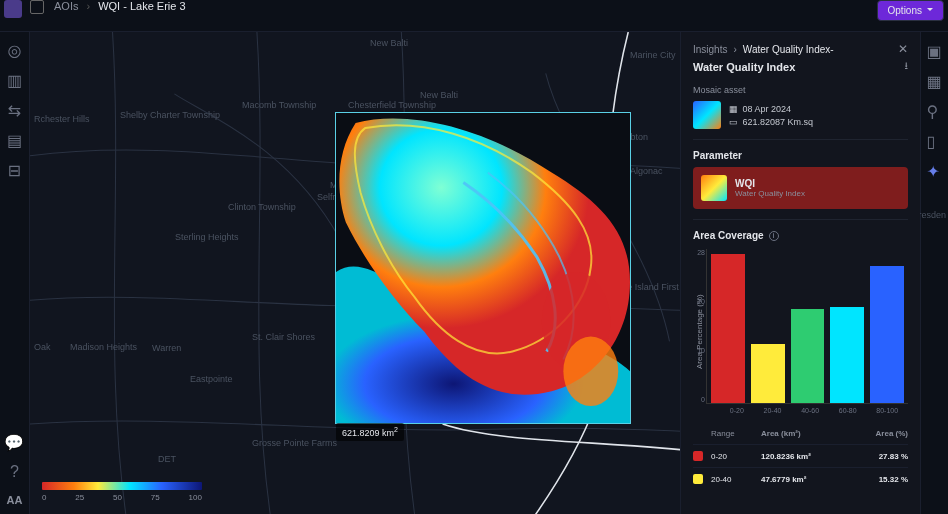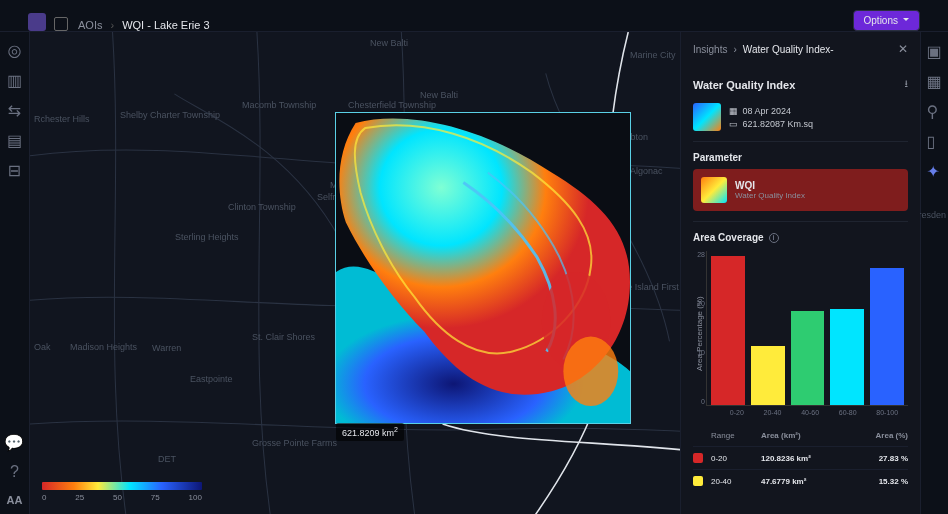--- a/index.html
+++ b/index.html
@@ -1,19 +1,19 @@
 <!DOCTYPE html>
 <html><head>
 <meta charset="utf-8">
 <style>
 * { margin: 0; padding: 0; box-sizing: border-box; }
 body { font-family: -apple-system, BlinkMacSystemFont, "Segoe UI", sans-serif; background: #0a0d14; color: #e4e6eb; width: 948px; height: 514px; overflow: hidden; position: relative; }
 
 
-.topbar { height: 32px; background: #0c1018; border-bottom: 1px solid #1a1f2e; display: flex; align-items: flex-end; padding: 0 28px; font-size: 11px; }
+.topbar { height: 32px; background: #0c1018; border-bottom: 1px solid #1a1f2e; display: flex; align-items: flex-start; padding: 0 4px; font-size: 11px; }
 .topbar .logo { width: 18px; height: 18px; background: #4a3b8a; border-radius: 3px; margin-right: 8px; }
 .topbar .box-icon { width: 14px; height: 14px; border: 1px solid #666; border-radius: 2px; margin-right: 10px; }
 .breadcrumb { color: #8a8f9c; display: flex; align-items: center; gap: 8px; }
 .breadcrumb .sep { color: #555; }
 .breadcrumb .current { color: #e4e6eb; }
 .topbar .spacer { flex: 1; }
 .options-btn { background: #6d28d9; border: 1px solid #2a3040; color: #e4e6eb; padding: 4px 10px; border-radius: 4px; font-size: 10px; display: flex; align-items: center; gap: 5px; cursor: pointer; }
 
 
 .leftrail { position: absolute; left: 0; top: 32px; bottom: 0; width: 30px; background: #0c1018; border-right: 1px solid #1a1f2e; display: flex; flex-direction: column; align-items: center; padding-top: 10px; gap: 14px; }
@@ -39,21 +39,21 @@
 .legend-ticks { display: flex; justify-content: space-between; font-size: 8px; color: #8a8f9c; margin-top: 3px; }
 
 
 .rightrail { position: absolute; right: 0; top: 32px; bottom: 0; width: 28px; background: #0c1018; border-left: 1px solid #1a1f2e; display: flex; flex-direction: column; align-items: center; padding-top: 10px; gap: 14px; }
 .rightrail .ico { width: 16px; height: 16px; color: #6a7080; cursor: pointer; }
 .rightrail .ico.active { color: #667eea; }
 .rightrail .region { position: absolute; font-size: 9px; color: #4a5260; transform: rotate(0); right: 2px; }
 
 
 .panel { position: absolute; right: 28px; top: 32px; bottom: 0; width: 240px; background: #12151e; border-left: 1px solid #1a1f2e; padding: 10px 12px; overflow-y: auto; font-size: 10px; }
-.panel-header { display: flex; align-items: center; gap: 6px; color: #8a8f9c; margin-bottom: 20px; }
+.panel-header { display: flex; align-items: center; gap: 6px; color: #8a8f9c; margin-bottom: 2px; }
 .panel-header .title { color: #e4e6eb; }
 .panel-header .close { margin-left: auto; cursor: pointer; color: #8a8f9c; font-size: 12px; }
 .panel-title-row { display: flex; align-items: center; justify-content: space-between; margin-bottom: 10px; }
 .panel-title-row .name { font-weight: 600; font-size: 11px; }
 .panel-title-row .dl { color: #8a8f9c; cursor: pointer; }
 .sub-label { color: #8a8f9c; font-size: 9px; margin-bottom: 6px; }
 .mosaic-row { display: flex; align-items: center; gap: 8px; margin-bottom: 4px; }
 .mosaic-row .thumb { width: 28px; height: 28px; background: linear-gradient(135deg, #2962ff, #00e5ff, #ff7f0e); border-radius: 3px; }
 .mosaic-info { display: flex; flex-direction: column; gap: 3px; font-size: 9px; }
 .mosaic-info .line { display: flex; align-items: center; gap: 5px; color: #c4c8d0; }
@@ -225,20 +225,21 @@
     <span>›</span>
     <span class="title">Water Quality Index-</span>
     <span class="close">✕</span>
   </div>
 
   <div class="panel-title-row">
     <span class="name">Water Quality Index</span>
     <span class="dl">⭳</span>
   </div>
 
+  <div class="sub-label">Mosaic asset</div>
   <div class="mosaic-row">
     <div class="thumb"></div>
     <div class="mosaic-info">
       <div class="line">
           <span>▦</span>
           <span>08 Apr 2024</span>
         </div>
       <div class="line">
           <span>▭</span>
           <span>621.82087 Km.sq</span>

